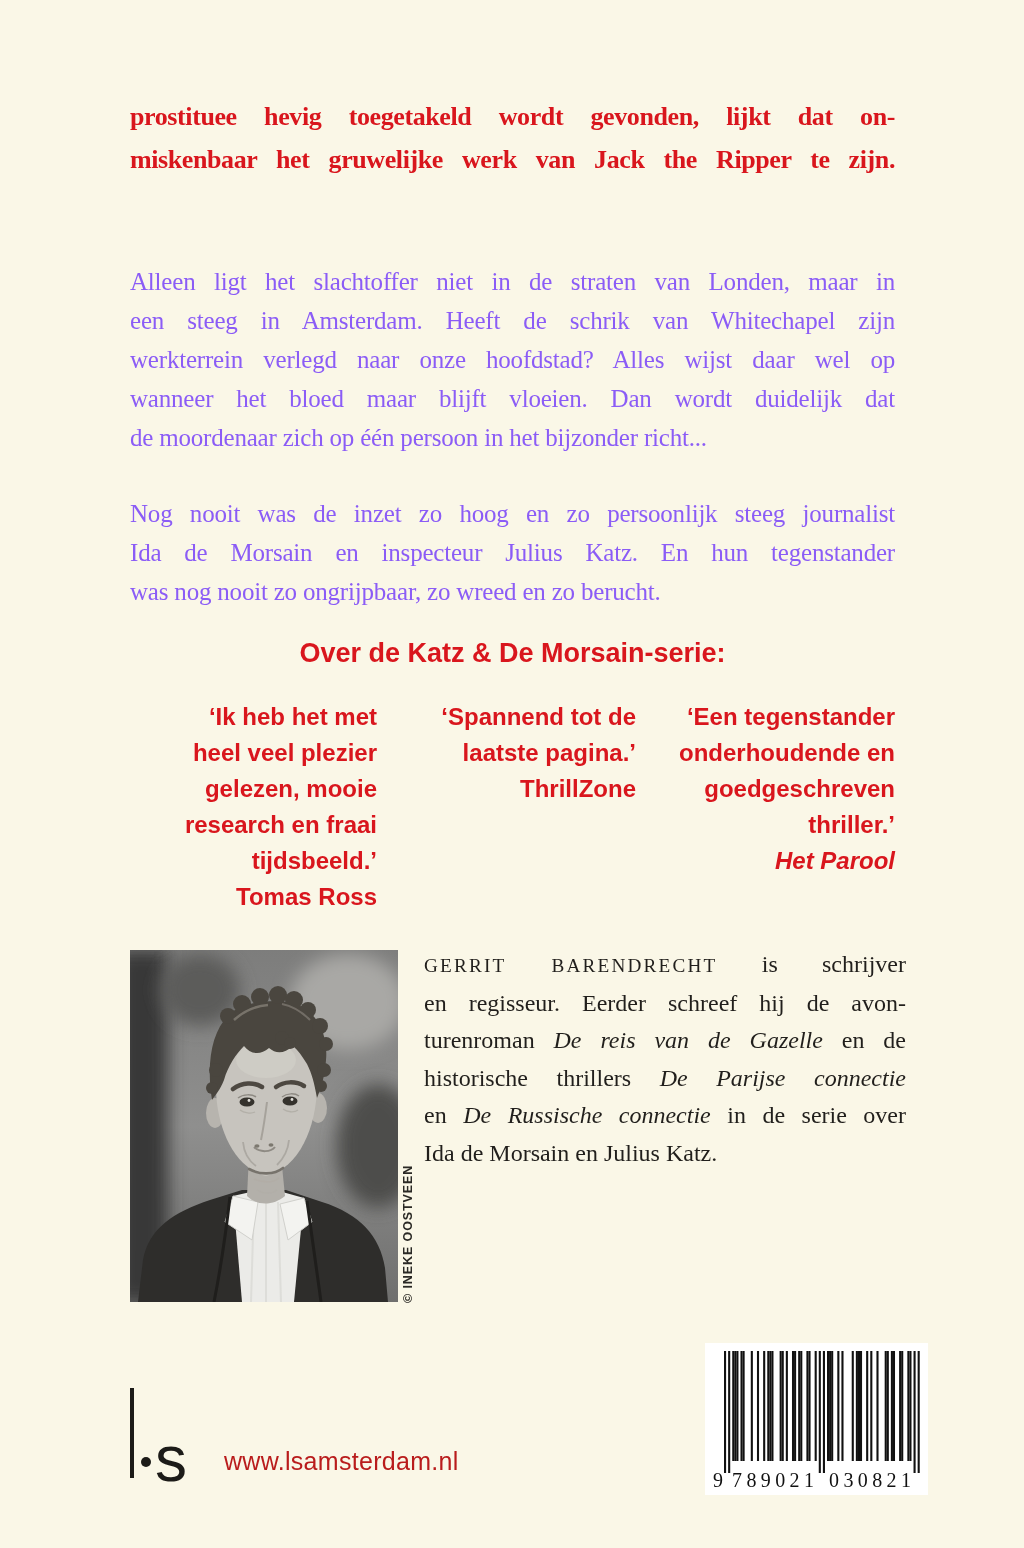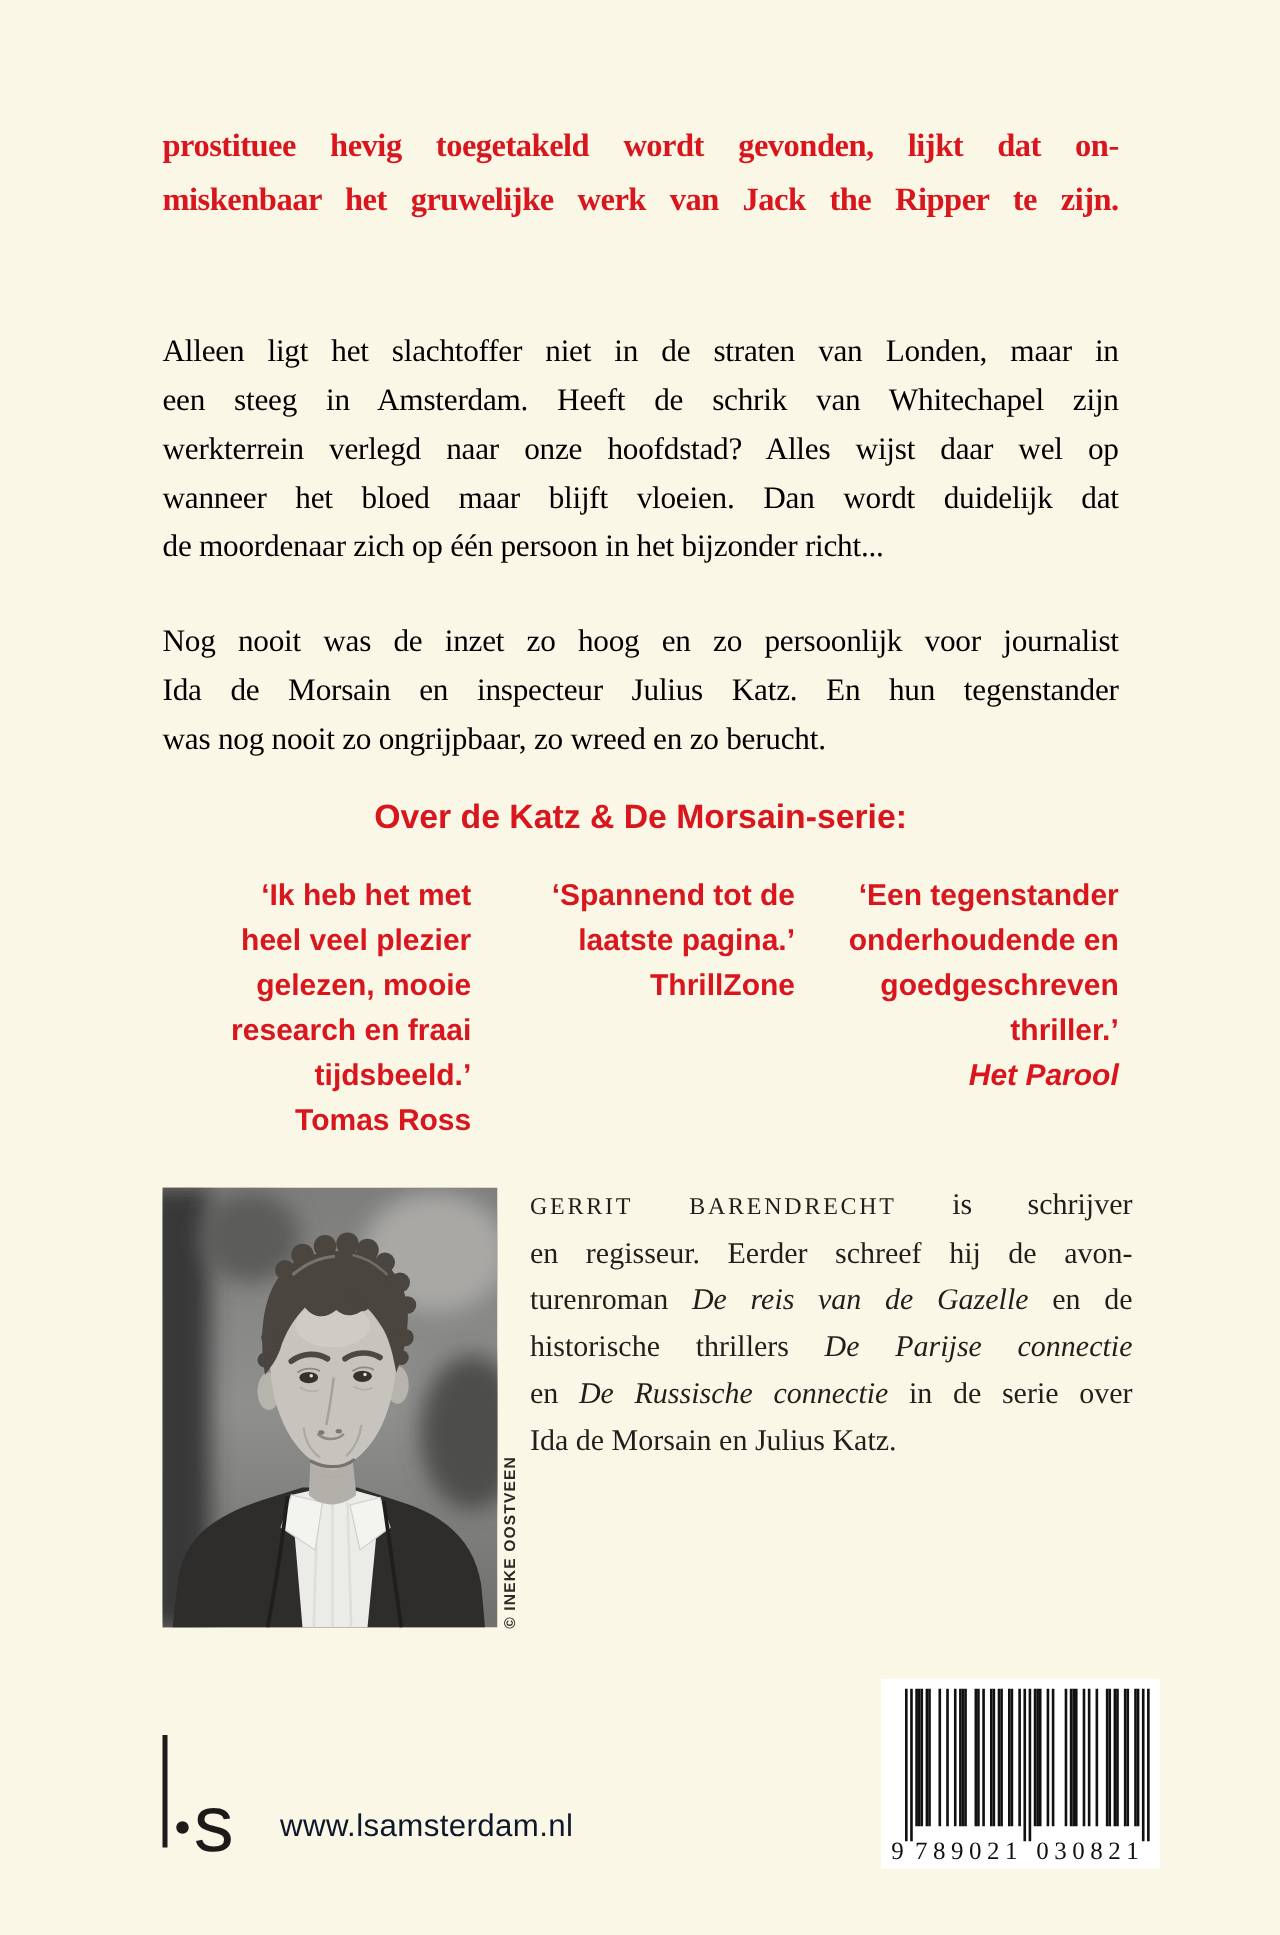--- a/index.html
+++ b/index.html
@@ -14,21 +14,21 @@
   .jall .line{text-align:justify;text-align-last:justify;}
   .jbody .line{text-align:justify;text-align-last:justify;}
   .jbody .line:last-child{text-align-last:left;}
   .headline{
     left:130px;top:95px;width:765px;
     font-weight:bold;font-size:26px;line-height:43px;
     letter-spacing:-0.4px;color:#d9161d;
   }
   .bodytext{
     left:130px;width:765px;font-size:25px;line-height:39px;
-    letter-spacing:-0.2px;color:#000000;
+    letter-spacing:-0.2px;color:#8b5cf6;
   }
   .para1{top:262px;}
   .para2{top:494px;}
   .series-heading{
     left:130px;top:638px;width:765px;text-align:center;
     font-family:"Liberation Sans",sans-serif;font-weight:bold;
     font-size:27px;color:#d9161d;
   }
   .quotes-row{left:130px;top:699px;width:765px;display:flex;gap:12px;}
   .quote{
@@ -49,21 +49,21 @@
     font-size:24px;line-height:37.5px;color:#211f1c;
   }
   .logo-lbar{left:130px;top:1388px;width:4px;height:90px;background:#1c1b18;}
   .logo-dot{left:141px;top:1457px;width:10px;height:10px;border-radius:50%;background:#1c1b18;}
   .logo-s{
     left:155px;top:1427px;font-family:"Liberation Sans",sans-serif;
     font-size:64px;line-height:64px;color:#1c1b18;
   }
   .website{
     left:224px;top:1447px;font-family:"Liberation Sans",sans-serif;
-    font-size:25px;letter-spacing:0.3px;color:#0f172a;
+    font-size:25px;letter-spacing:0.3px;color:#b91c1c;
   }
   .barcode-box{left:705px;top:1343px;width:223px;height:152px;background:#ffffff;}
   .barcode-box svg{position:absolute;left:5px;top:6px;}
   .bc-digit{font-family:"Liberation Serif",serif;font-size:20px;fill:#111;}
 </style>
 </head>
 <body>
 
 <div class="cover">
 
@@ -74,21 +74,21 @@
 
   <section class="block bodytext para1 jbody">
       <div class="line"><span>Alleen ligt het slachtoffer niet in de straten van Londen, maar in</span></div>
       <div class="line"><span>een steeg in Amsterdam. Heeft de schrik van Whitechapel zijn</span></div>
       <div class="line"><span>werkterrein verlegd naar onze hoofdstad? Alles wijst daar wel op</span></div>
       <div class="line"><span>wanneer het bloed maar blijft vloeien. Dan wordt duidelijk dat</span></div>
       <div class="line"><span>de moordenaar zich op één persoon in het bijzonder richt...</span></div>
     </section>
 
   <section class="block bodytext para2 jbody">
-      <div class="line"><span>Nog nooit was de inzet zo hoog en zo persoonlijk voor journalist</span></div>
+      <div class="line"><span>Nog nooit was de inzet zo hoog en zo persoonlijk steeg journalist</span></div>
       <div class="line"><span>Ida de Morsain en inspecteur Julius Katz. En hun tegenstander</span></div>
       <div class="line"><span>was nog nooit zo ongrijpbaar, zo wreed en zo berucht.</span></div>
     </section>
 
   <h2 class="block series-heading" style="margin:0">Over de Katz &amp; De Morsain-serie:</h2>
 
   <div class="block quotes-row">
     <div class="quote">
         <div class="line"><span>‘Ik heb het met</span></div>
         <div class="line"><span>heel veel plezier</span></div>

